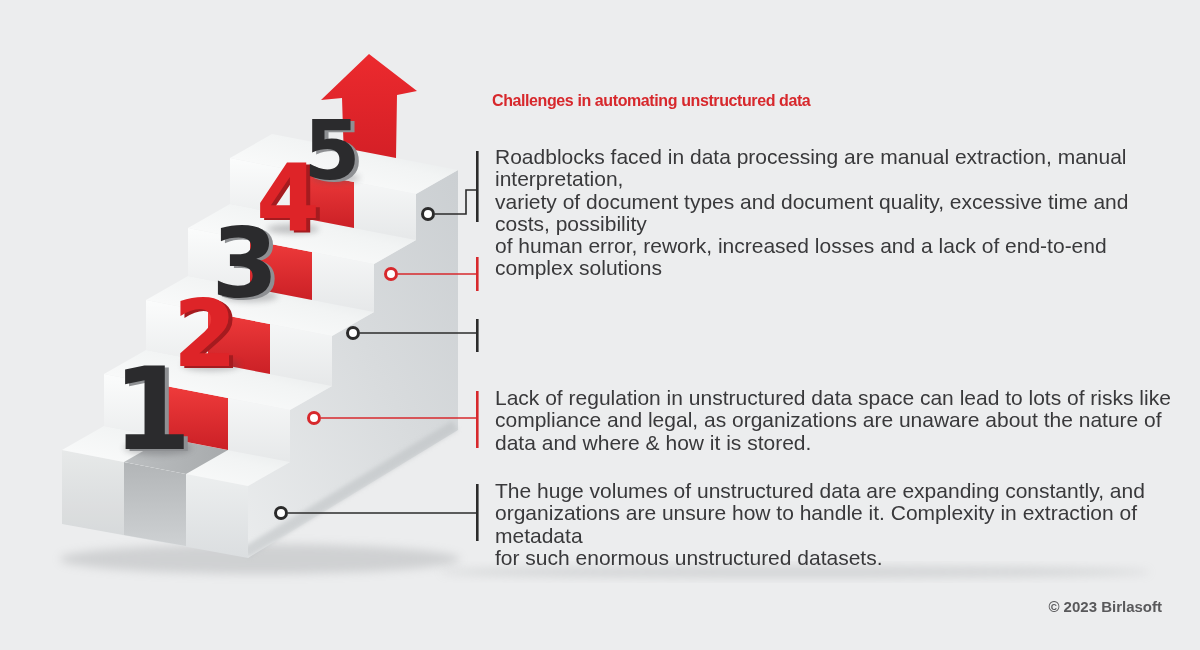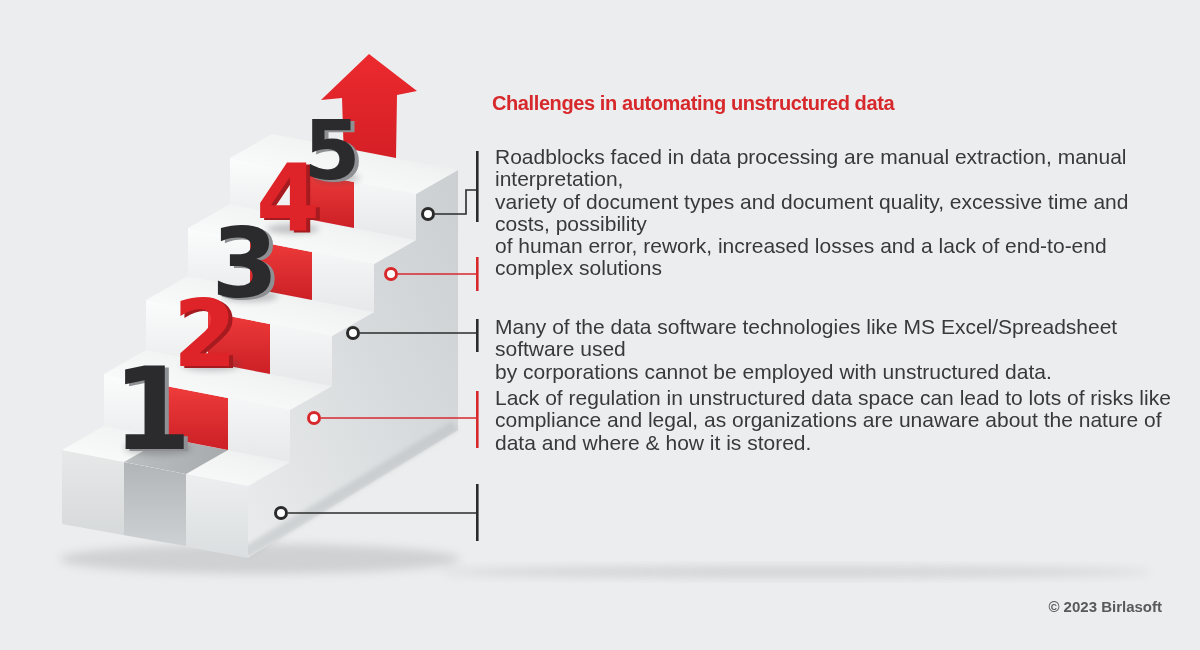--- a/index.html
+++ b/index.html
@@ -1,19 +1,19 @@
 <!DOCTYPE html>
 <html><head>
 <meta charset="utf-8">
 <style>
   html,body{margin:0;padding:0;background:#ecedee;}
   .stage{position:relative;width:1200px;height:650px;background:#ecedee;overflow:hidden;
          font-family:"Liberation Sans",sans-serif;}
   .stair-svg{position:absolute;left:0;top:0;width:1200px;height:650px;}
-  .title{position:absolute;left:492px;top:92px;font-size:20px;font-weight:bold;
+  .title{position:absolute;left:492px;top:92px;font-size:16px;font-weight:bold;
          letter-spacing:-0.4px;color:#d7282c;white-space:nowrap;}
   .point-text{position:absolute;left:495px;width:680px;font-size:21px;line-height:22.3px;
          color:#39393b;white-space:pre-line;letter-spacing:0;}
   .pt-0{top:146px;} .pt-1{top:261px;} .pt-2{top:316px;} .pt-3{top:387px;} .pt-4{top:480px;}
   .footer{position:absolute;right:38px;top:598px;font-size:15px;font-weight:bold;color:#59595b;}
   .numface,.numshadow{font-family:"DejaVu Sans",sans-serif;font-weight:bold;text-anchor:middle;}
 </style>
 </head>
 <body>
 
@@ -150,20 +150,21 @@
       <circle cx="314" cy="418" r="5.5" stroke="#d7282c"></circle>
       <circle cx="281" cy="513" r="5.5" stroke="#2b2b2b"></circle>
     </g>
   </svg>
 
   <div class="title">Challenges in automating unstructured data</div>
 
   <div class="point-text pt-0">Roadblocks faced in data processing are manual extraction, manual interpretation,
 variety of document types and document quality, excessive time and costs, possibility
 of human error, rework, increased losses and a lack of end-to-end complex solutions</div>
-  <div class="point-text pt-2">Many of the data software technologies like MS Excel/Spreadsheet software used
-by corporations cannot be employed with unstructured data.</div>
   <div class="point-text pt-3">Lack of regulation in unstructured data space can lead to lots of risks like
 compliance and legal, as organizations are unaware about the nature of
 data and where &amp; how it is stored.</div>
+  <div class="point-text pt-4">The huge volumes of unstructured data are expanding constantly, and
+organizations are unsure how to handle it. Complexity in extraction of metadata
+for such enormous unstructured datasets.</div>
 
   <div class="footer">© 2023 Birlasoft</div>
 </div>
 
 </body></html>

